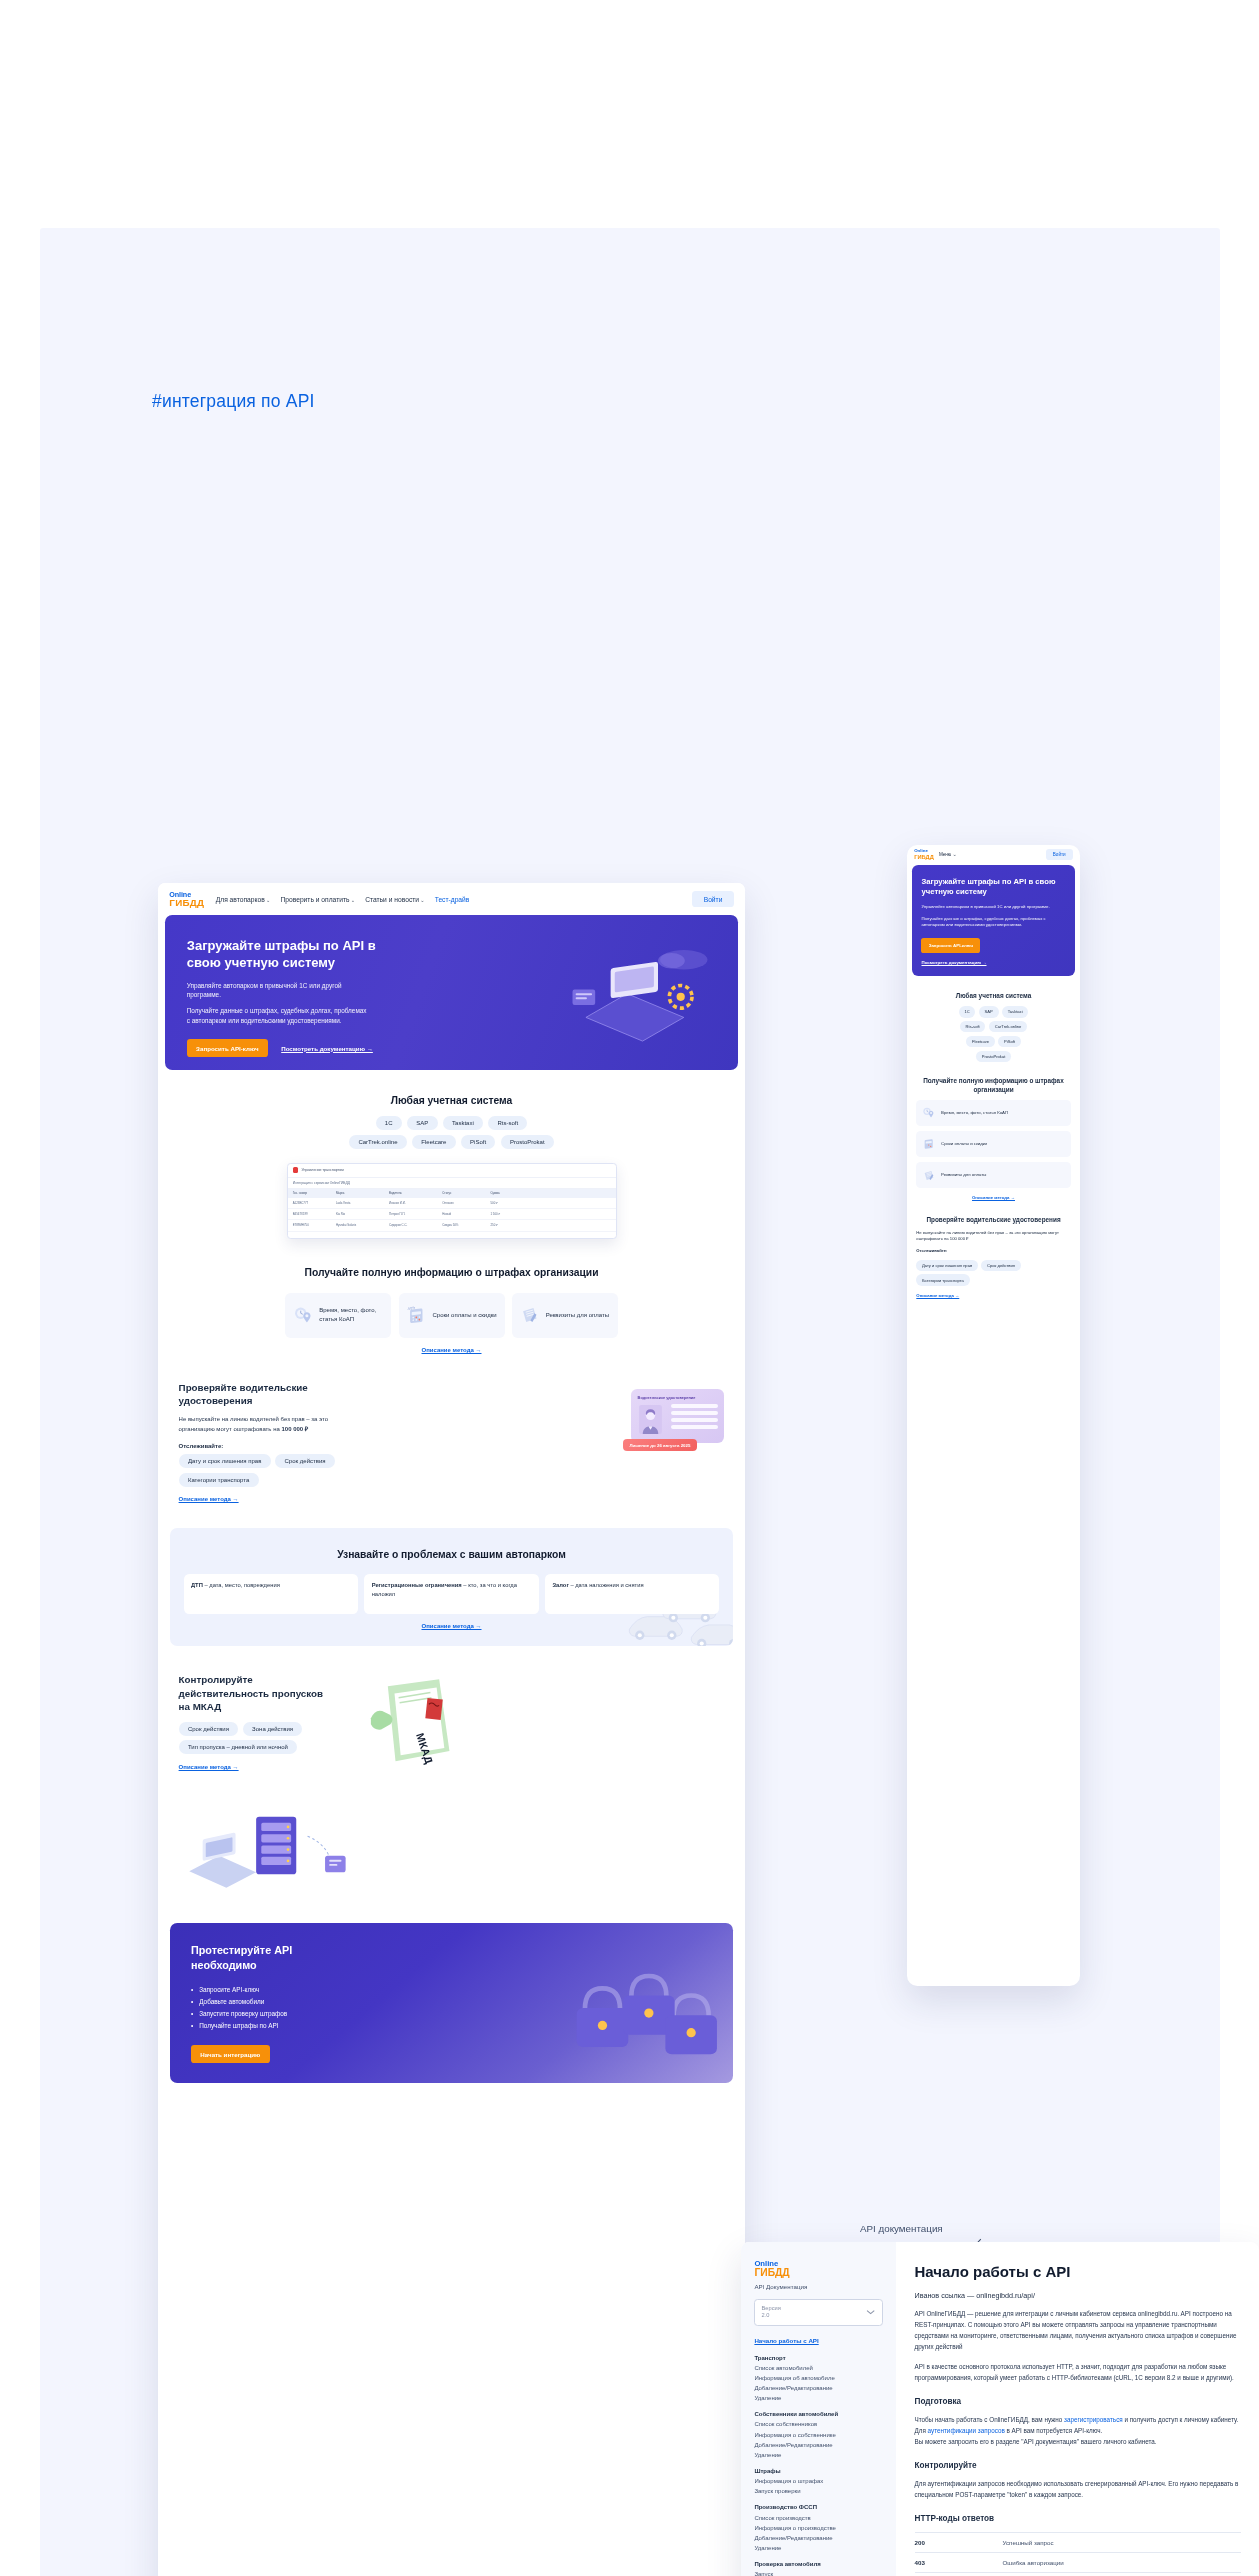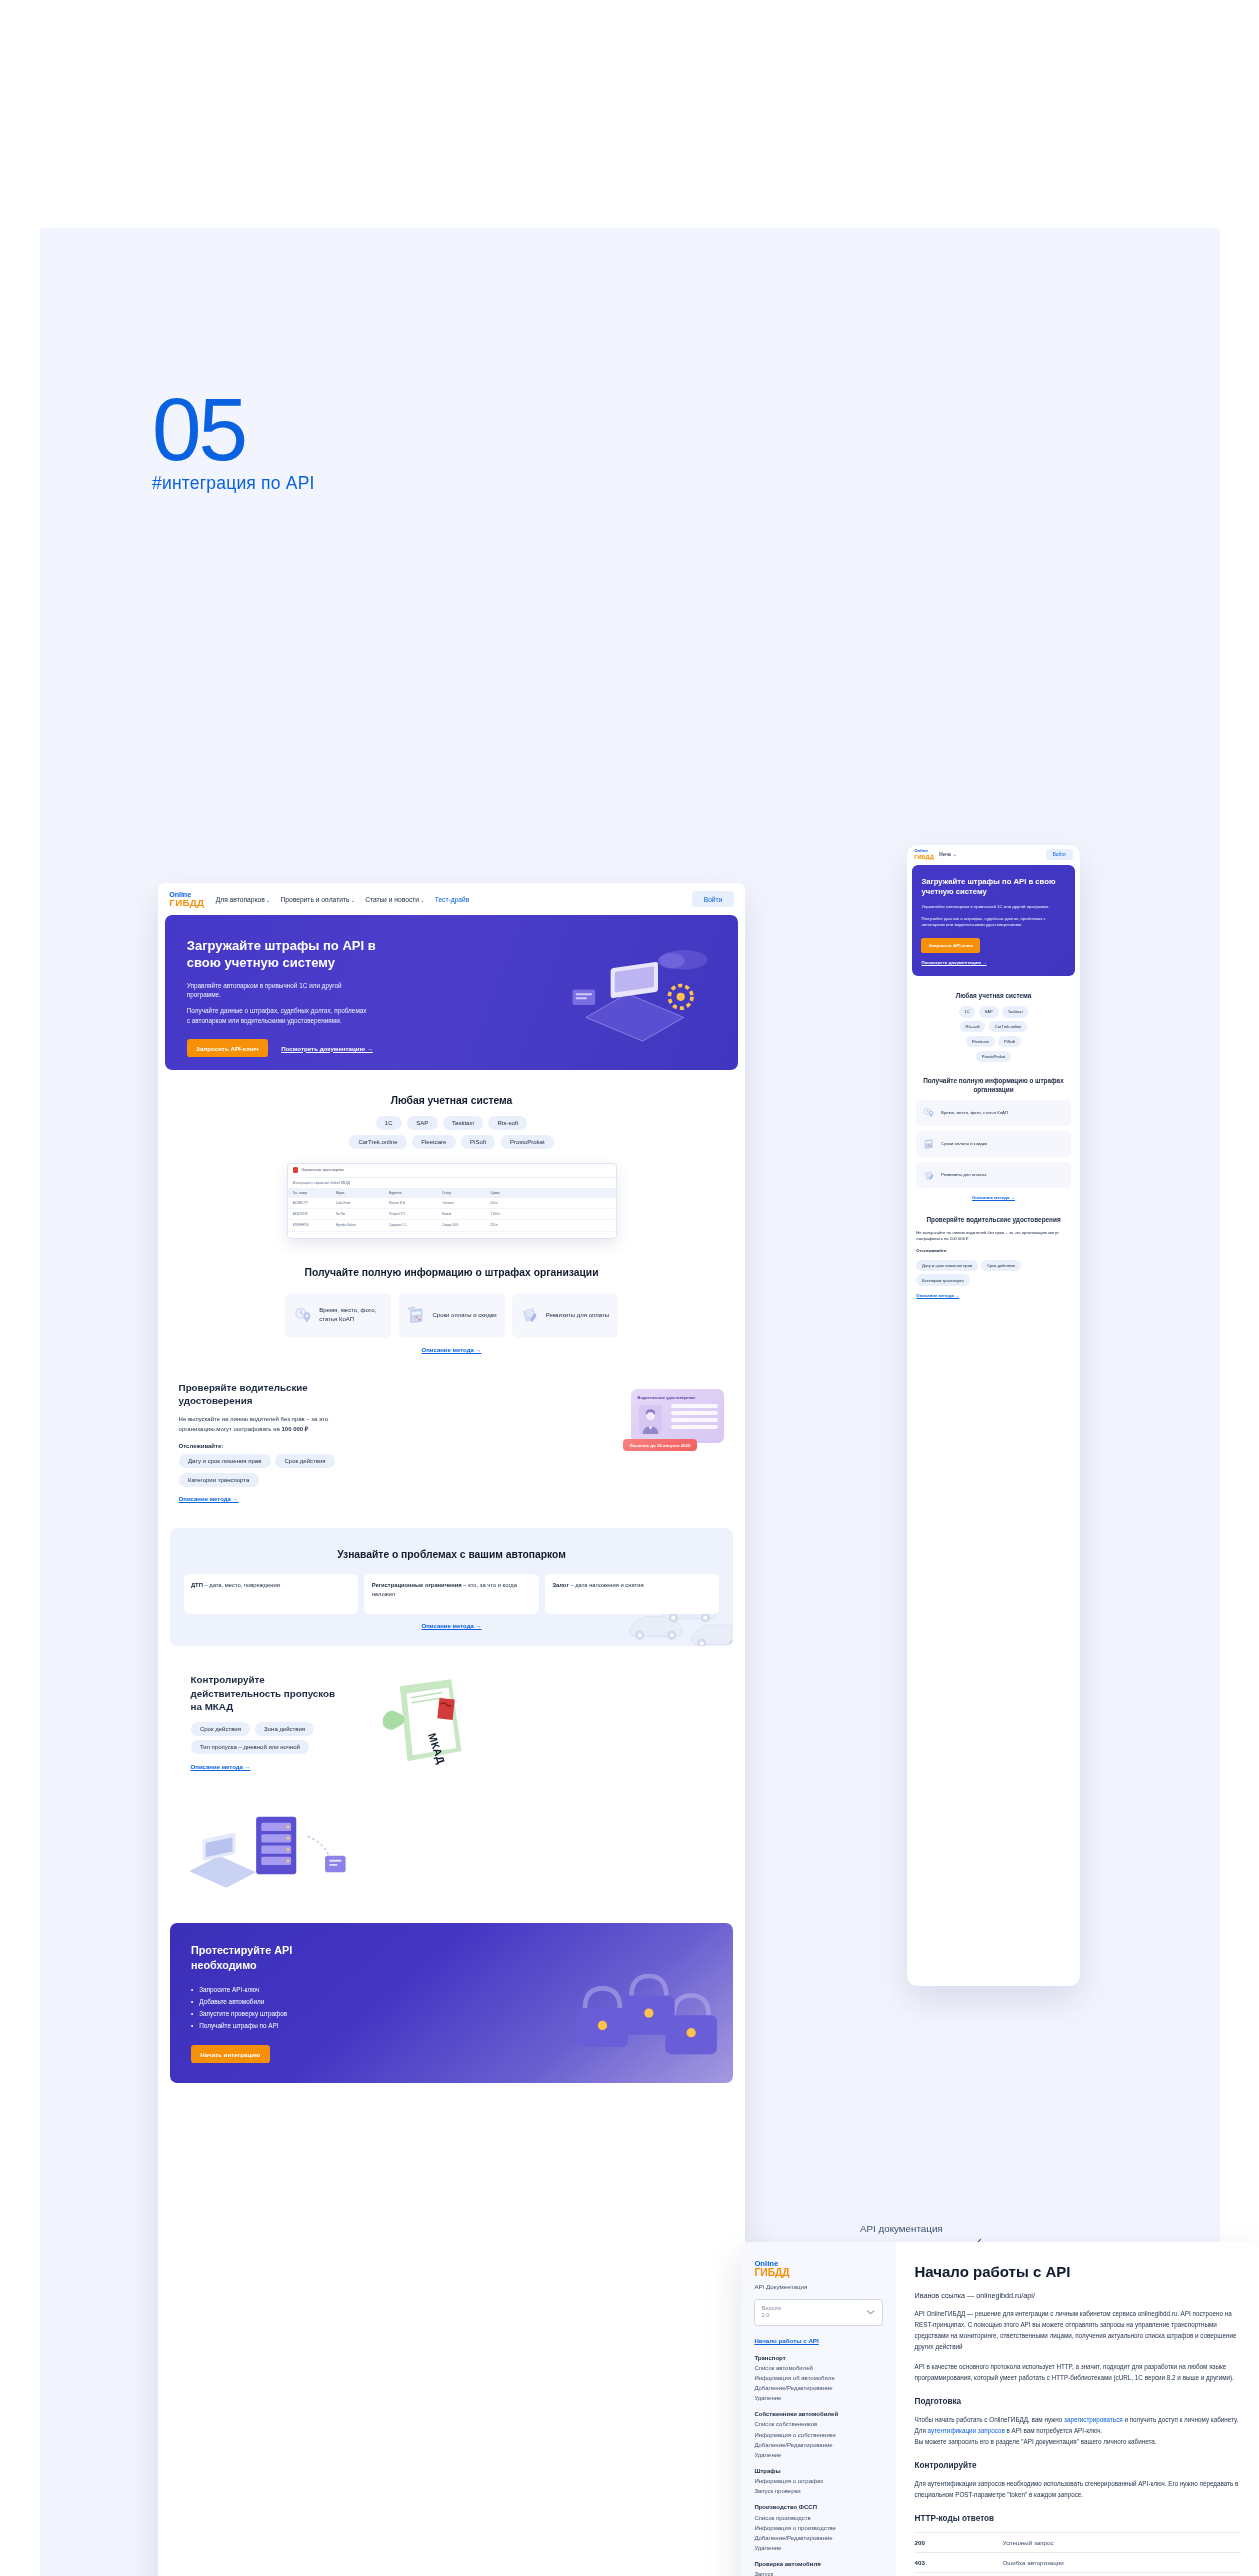--- a/index.html
+++ b/index.html
@@ -153,21 +153,21 @@
   .prob-cards { display: flex; gap: 6.7px; margin-top: 12.4px; position: relative; z-index: 2; }
   .prob-card {
     flex: 1; background: #fff; border-radius: 5.2px; padding: 7.7px 7.2px; min-height: 40px;
     font-size: 5.8px; line-height: 1.5;
   }
   .prob-card b { font-weight: 700; }
   .cars-art { position: absolute; right: -10.3px; bottom: -8.2px; width: 129px; height: 88px; opacity: .95; }
 
   
   .mkad { display: flex; gap: 5.2px; margin-top: 27px; padding: 0 20.6px; align-items: flex-start; }
-  .mkad-left { width: 155px; margin-left: 12px; }
+  .mkad-left { width: 155px; }
   .mkad-left h2 { font-size: 9.8px; line-height: 1.36; font-weight: 700; }
   .mkad-tags { display: flex; gap: 4.6px; flex-wrap: wrap; margin-top: 8.2px; max-width: 149px; }
   .mkad-art { flex: 1; height: 95px; position: relative; }
 
   
   .rest { display: flex; gap: 10.3px; margin-top: 24px; padding: 0 20.6px; align-items: center; }
   .rest-art { width: 180px; height: 103px; position: relative; }
   .rest-right { flex: 1; }
   .rest-right h2 { font-size: 9.8px; font-weight: 700; letter-spacing: 0.1px; }
   .rest-right ul { margin-top: 9.3px; list-style: none; }
@@ -260,21 +260,20 @@
   
   .callout { position: absolute; left: 860px; top: 2223px; font-size: 9.8px; color: #41506c; }
   .callout-arrow { position: absolute; left: 956px; top: 2237px; width: 31px; height: 31px; }
 </style>
 </head>
 <body>
 
 <div class="case-panel"></div>
 
 <div class="intro">
-  <div class="big-number">05</div>
   <div class="hashtag">#интеграция по API</div>
 </div>
 
 <div class="mock desktop shadow-lg">
 
   <div class="d-nav">
     <div class="logo">
       <span class="l1">Online</span>
       <span class="l2">ГИБДД</span>
     </div>

